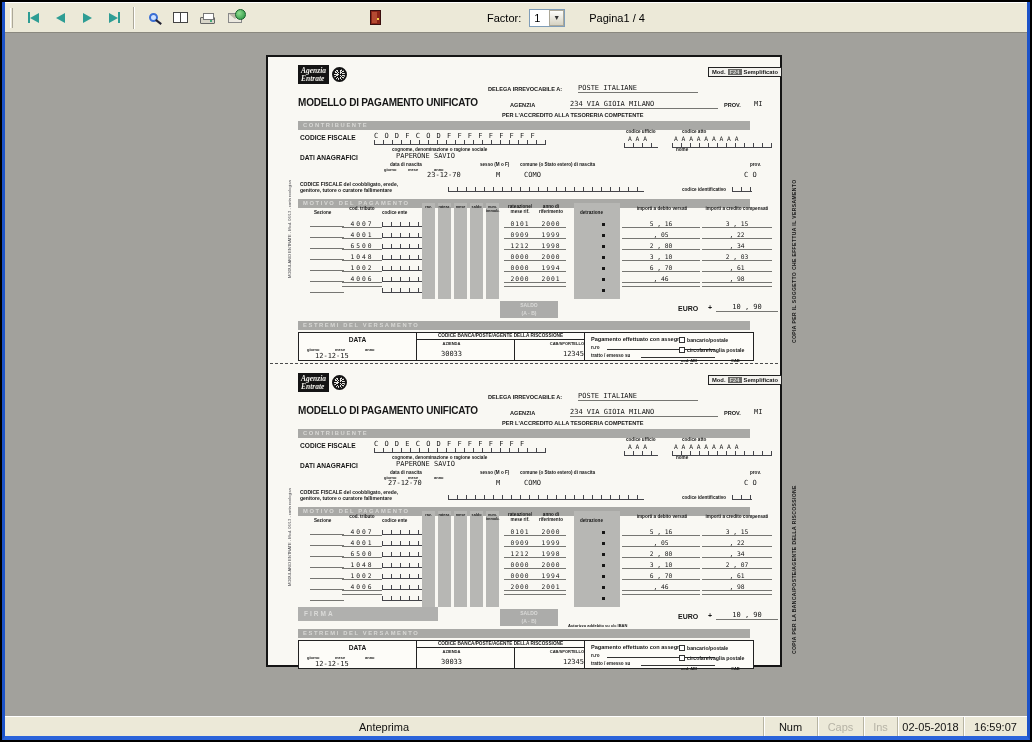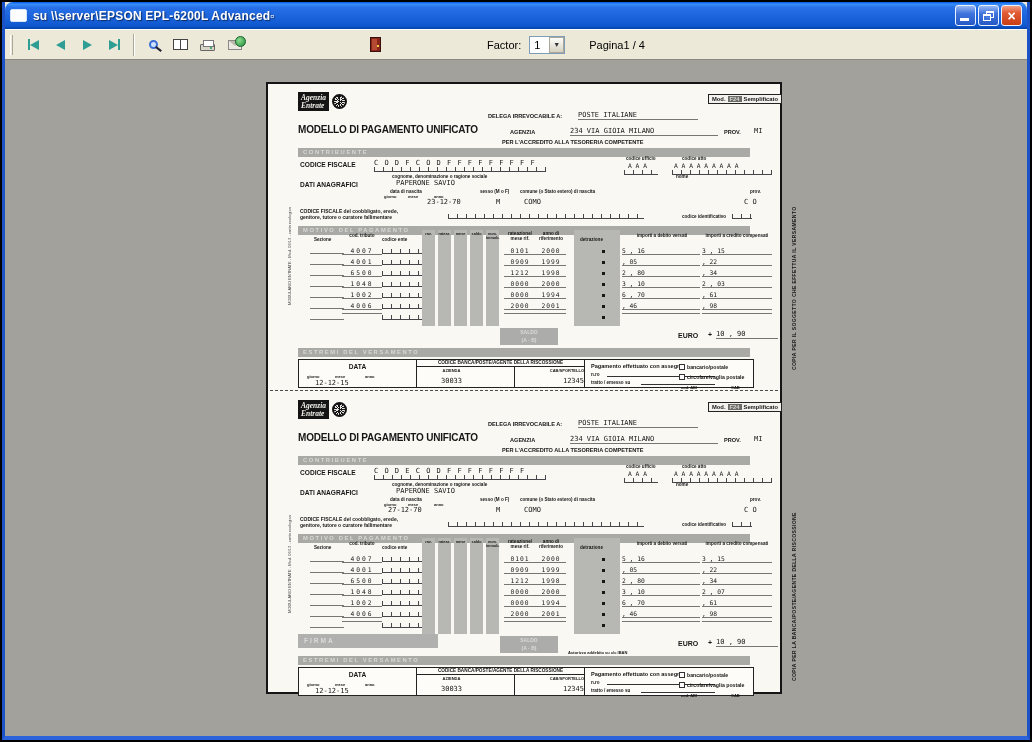--- a/index.html
+++ b/index.html
@@ -95,21 +95,21 @@
   .gbar { position:absolute; top:144px; height:96px; background:#b7b7b4; }
   .barlbl { position:absolute; top:146px; width:13px; font-size:3.8px; font-weight:bold; white-space:normal;
     text-align:center; line-height:4px; }
   .trow { position:relative; height:11px; }
   .r-sez  { left:26px; top:7px; width:34px; height:1px; }
   .r-trib { left:58px; top:1px; width:40px; text-align:center; letter-spacing:2px; }
   .r-ente { left:98px; top:3px; width:40px; }
   .r-mese { left:220px; top:1px; width:32px; text-align:center; letter-spacing:1px; }
   .r-anno { left:252px; top:1px; width:30px; text-align:center; letter-spacing:1px; }
   .r-dot  { left:318px; top:4px; width:3px; height:3px; background:#161616; }
-  .amt { font-family:"DejaVu Sans Mono",monospace; font-size:6.3px; text-align:left; border-bottom:1px solid #767672; }
+  .amt { font-family:"DejaVu Sans Mono",monospace; font-size:6.3px; text-align:center; border-bottom:1px solid #767672; }
   .r-deb  { left:338px; top:1px; width:78px; }
   .r-cred { left:418px; top:1px; width:70px; }
 
   .logo { left:14px; top:6px; display:flex; align-items:center; gap:3px; }
   .logo-box { background:#141414; color:#f2f1ec; font-family:"Liberation Serif",serif; font-weight:bold;
     font-size:7.5px; line-height:7.5px; padding:2px 3px; font-style:italic; }
   .emblem { width:15px; height:15px; border-radius:50%; border:2px solid #141414;
     background:repeating-conic-gradient(#141414 0 14deg,#e8e7e2 14deg 28deg); }
   .modbadge { left:424px; top:8px; border:1px solid #222; background:#f3f2ee; display:flex; gap:2px;
     align-items:center; padding:1px 3px; font-size:5.8px; font-weight:bold; }
@@ -135,38 +135,20 @@
   .side-r { position:absolute; right:3px; top:100px; height:205px; writing-mode:vertical-rl;
     transform:rotate(180deg); font-size:5px; font-weight:bold; letter-spacing:.4px; text-align:center; }
   .side-l { position:absolute; left:3px; top:60px; height:220px; writing-mode:vertical-rl;
     transform:rotate(180deg); font-size:4px; color:#45454a; text-align:center; }
 </style>
 </head>
 <body>
 
 <div class="window">
 
-  <div class="titlebar">
-    <div class="title-icon"></div>
-    <div class="title-text">su \\server\EPSON EPL-6200L Advanced▫</div>
-    <div class="winbtns">
-      <div class="wbtn blue">
-          <span class="glyph-min"></span>
-        </div>
-      <div class="wbtn blue">
-        <span class="glyph-restore">
-            <span class="r1"></span>
-            <span class="r2"></span>
-          </span>
-      </div>
-      <div class="wbtn red">
-          <span class="glyph-close">×</span>
-        </div>
-    </div>
-  </div>
 
 
   <div class="toolbar">
     <div class="grip"></div>
     <div class="tbtn">
         <span class="endbar"></span>
         <span class="arr l"></span>
       </div>
     <div class="tbtn">
         <span class="arr l"></span>
@@ -610,13 +592,21 @@
         <span class="chklbl" style="top:14px;">circolare/vaglia postale</span>
       </div>
     </div>
 
     <div class="side-r">COPIA PER LA BANCA/POSTE/AGENTE DELLA RISCOSSIONE</div>
     <div class="side-l">MODULARIO ENTRATE - Mod. 06/13 - carta ecologica</div>
   </div>
       </div>
   </div>
 
+  <div class="statusbar">
+    <div class="sb-main">Anteprima</div>
+    <div class="sb-panel" style="width:54px;">Num</div>
+    <div class="sb-panel sb-dim" style="width:46px;">Caps</div>
+    <div class="sb-panel sb-dim" style="width:34px;">Ins</div>
+    <div class="sb-panel" style="width:66px;">02-05-2018</div>
+    <div class="sb-panel" style="width:64px;">16:59:07</div>
+  </div>
 </div>
 
 </body></html>

